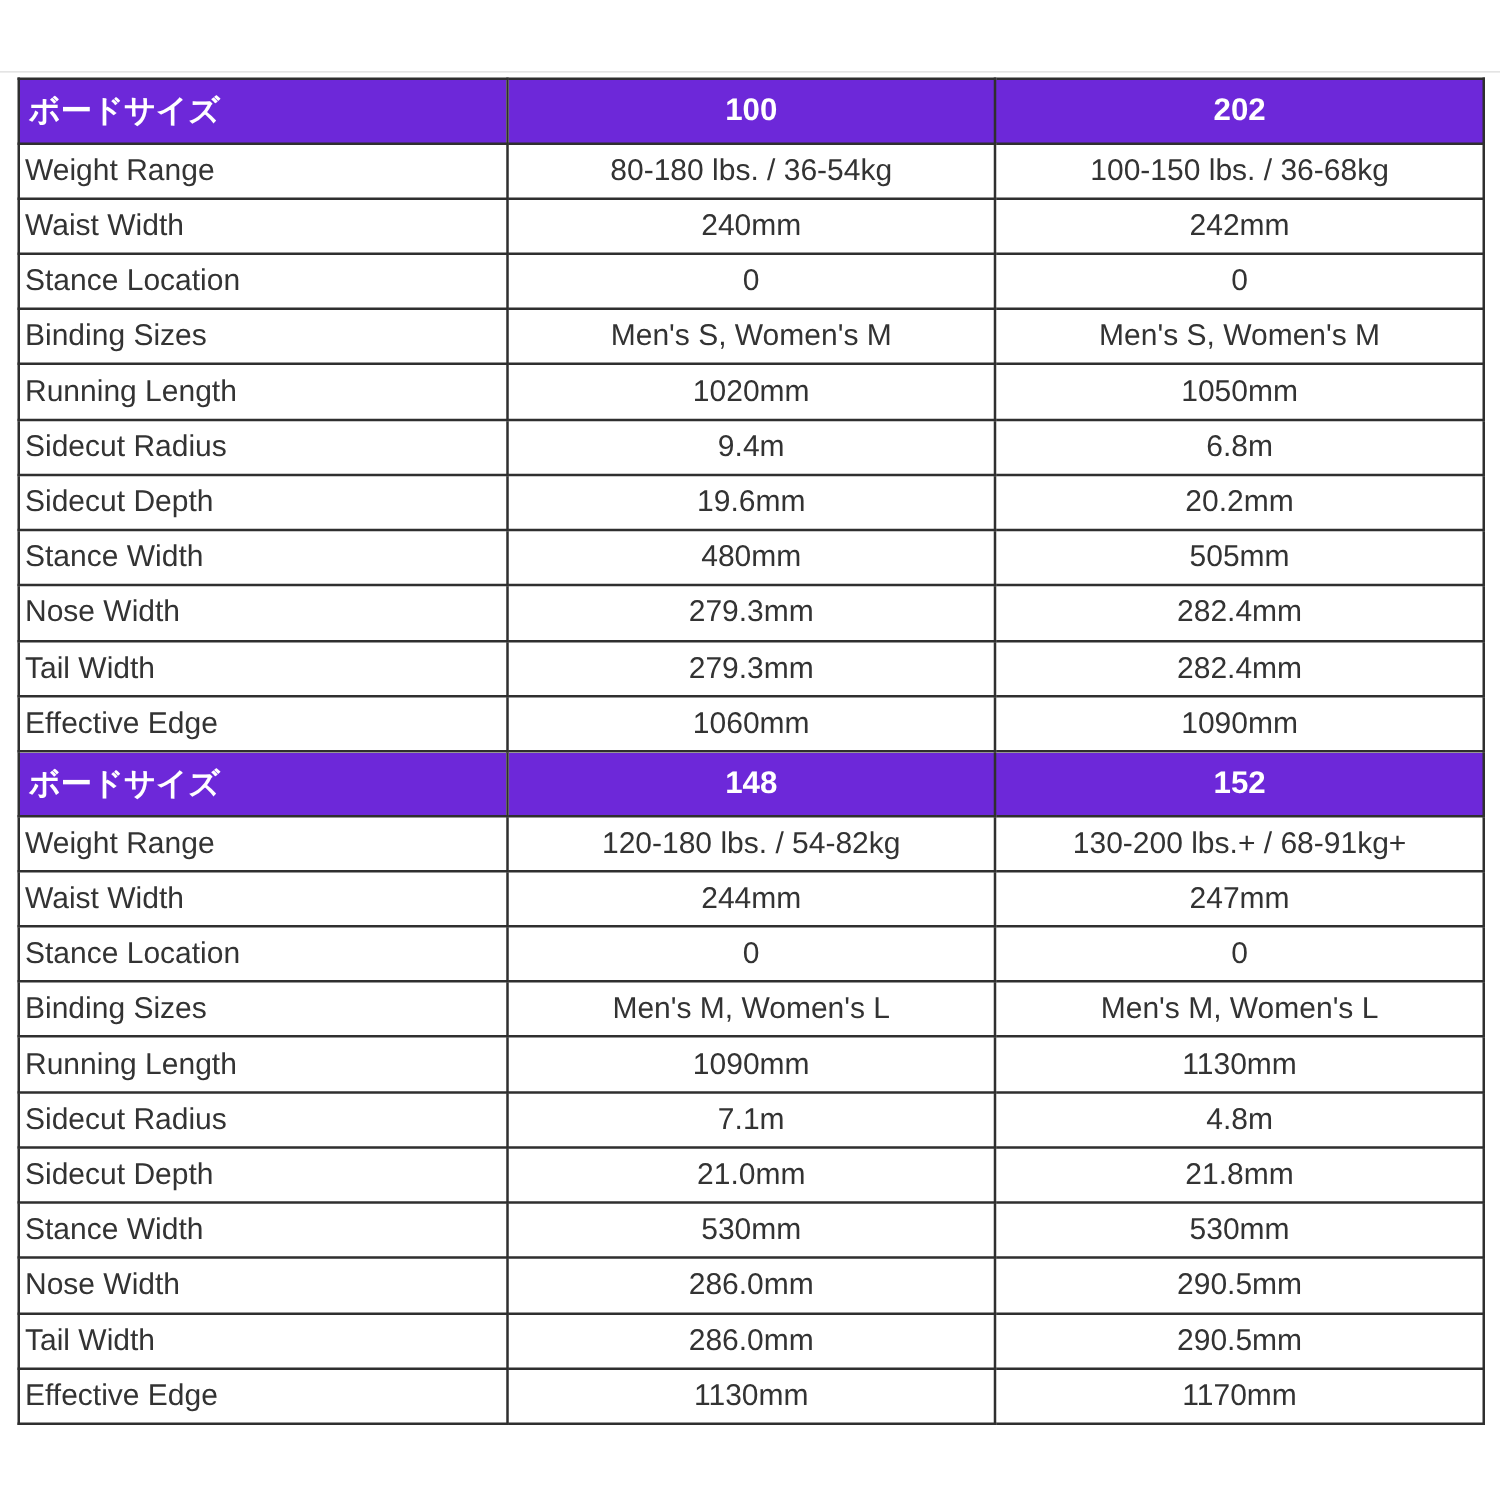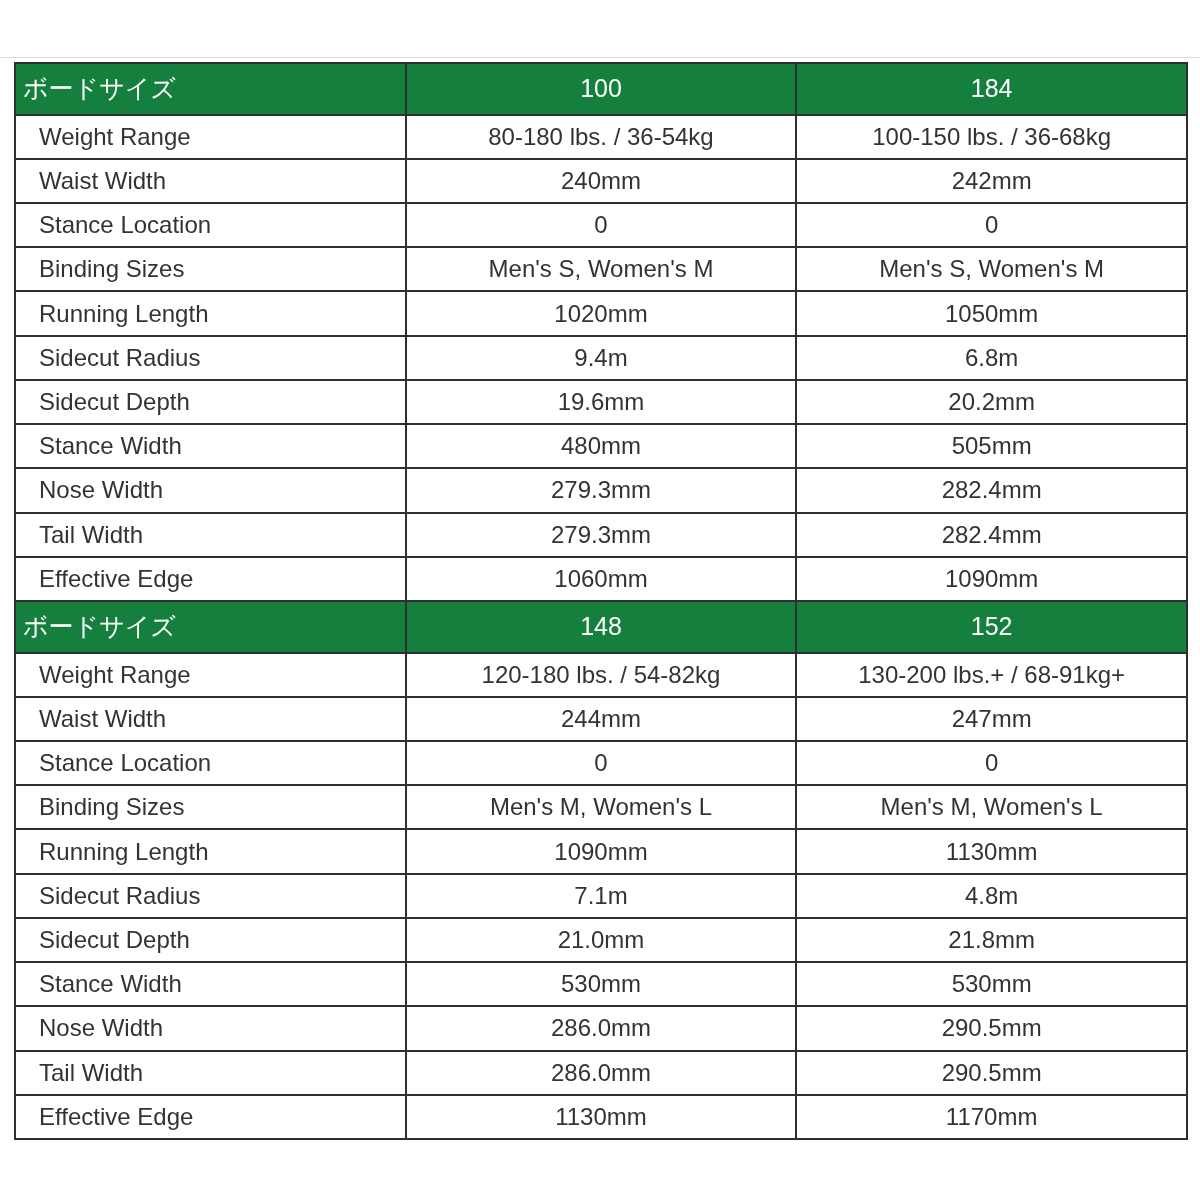--- a/index.html
+++ b/index.html
@@ -44,26 +44,26 @@
     color: #333333;
     text-align: center;
     vertical-align: middle;
     white-space: nowrap;
     overflow: hidden;
     font-weight: normal;
     letter-spacing: 0px;
   }
   table.spec-table td.label-cell {
     text-align: left;
-    padding-left: 23px;
+    padding-left: 4px;
   }
   table.spec-table tr.header-row th {
-    background: #15803d;
+    background: #6d28d9;
     color: #ffffff;
-    font-weight: normal;
+    font-weight: bold;
     font-size: 25px;
   }
   table.spec-table tr.header-row th.header-label-cell {
     text-align: left;
     padding-left: 7px;
   }
 </style>
 </head>
 <body>
 
@@ -72,21 +72,21 @@
   <table class="spec-table">
     <colgroup>
       <col>
       <col>
       <col>
     </colgroup>
     <tbody>
         <tr class="header-row">
           <th class="header-label-cell">ボードサイズ</th>
           <th>100</th>
-          <th>184</th>
+          <th>202</th>
         </tr>
         <tr>
           <td class="label-cell">Weight Range</td>
           <td>80-180 lbs. / 36-54kg</td>
           <td>100-150 lbs. / 36-68kg</td>
         </tr>
         <tr>
           <td class="label-cell">Waist Width</td>
           <td>240mm</td>
           <td>242mm</td>

